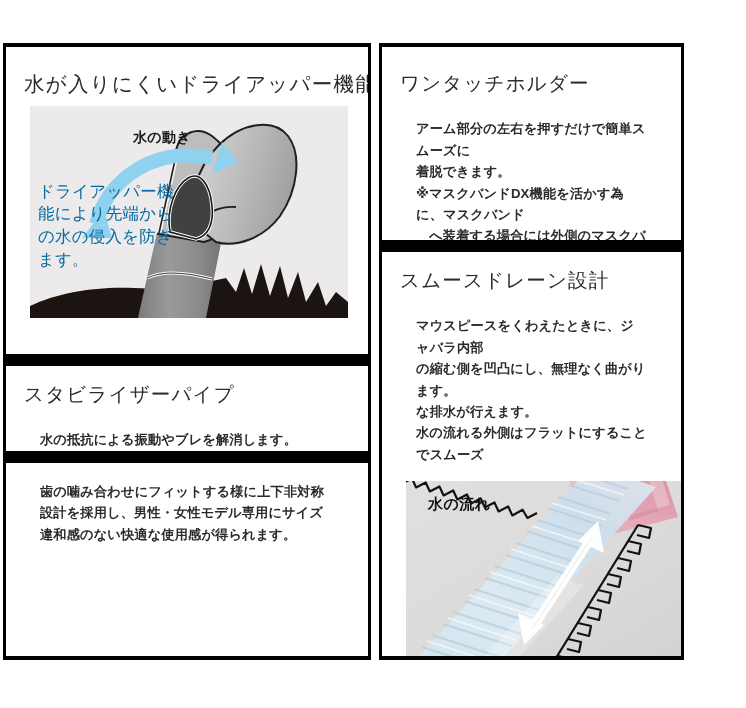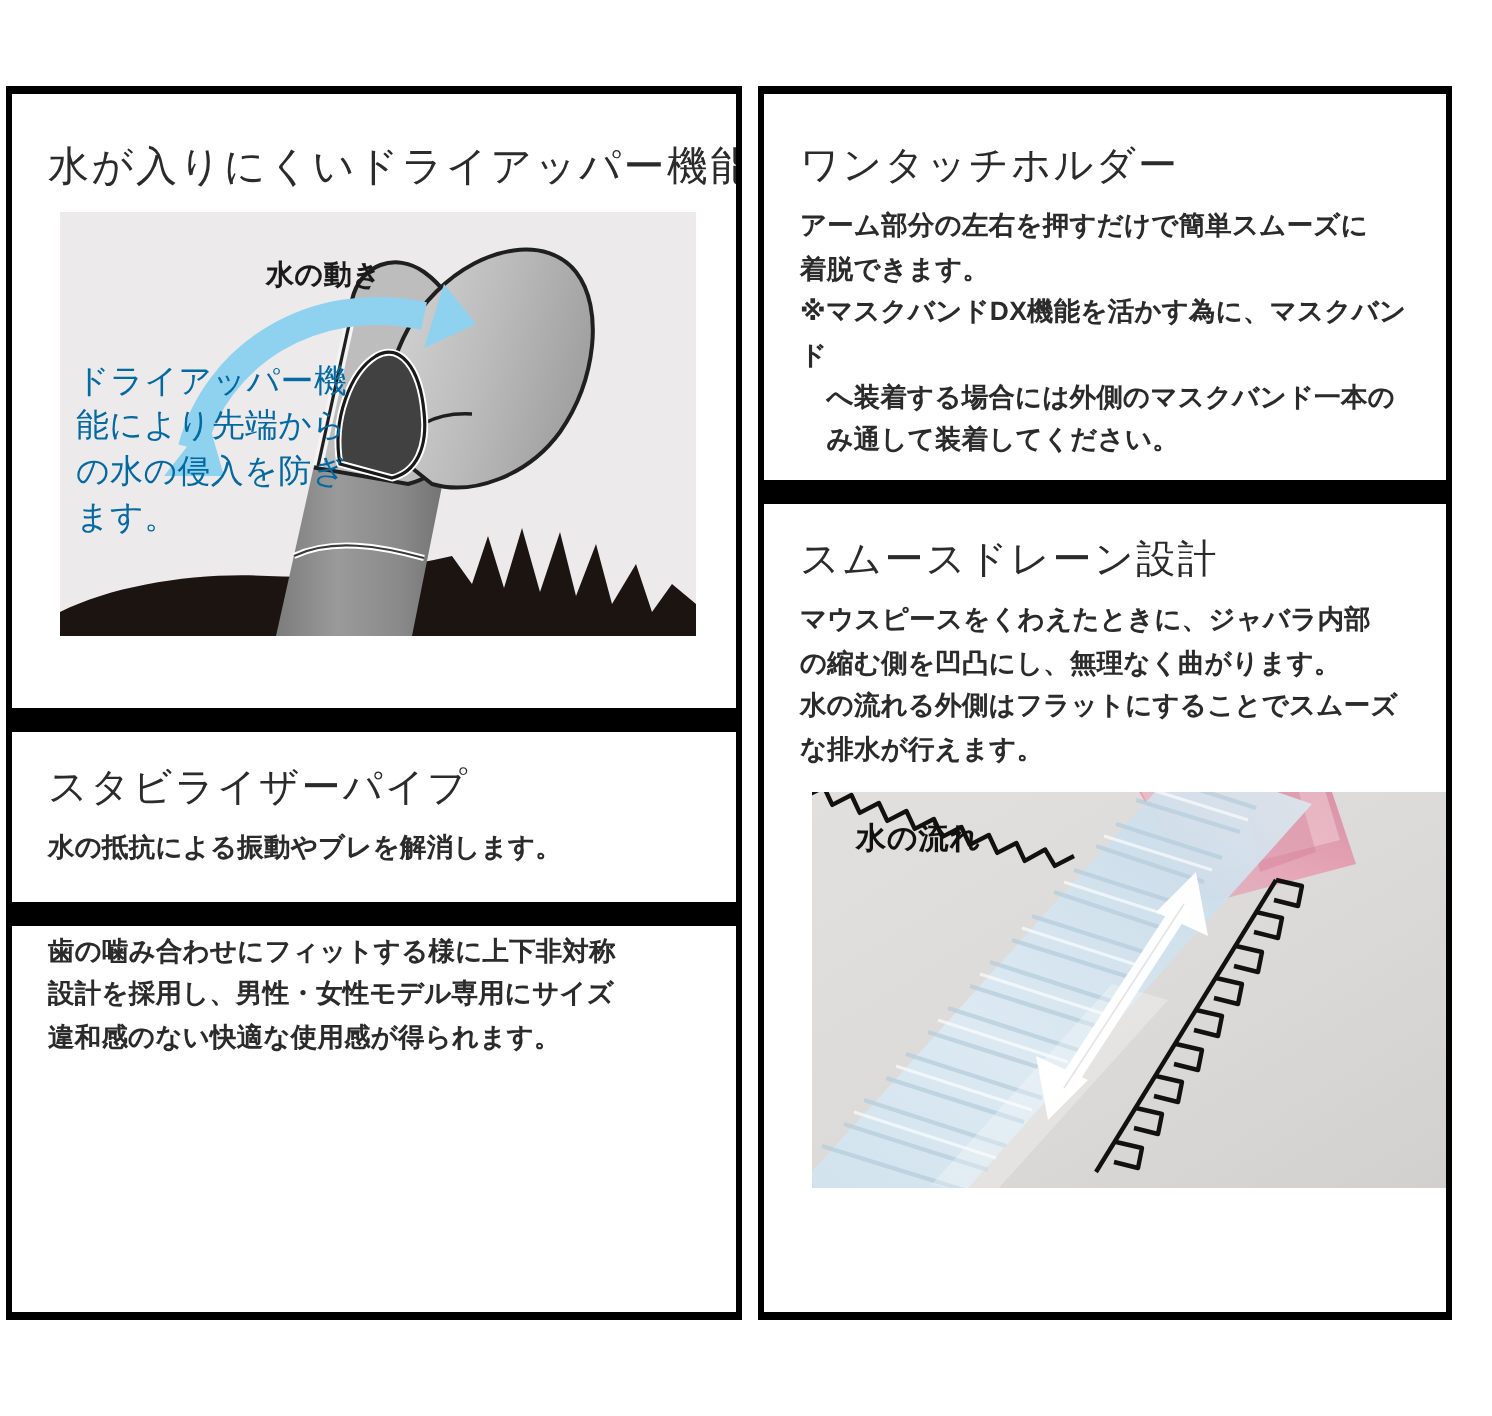--- a/index.html
+++ b/index.html
@@ -27,21 +27,21 @@
     gap: 0px;
   }
 
   .column {
     display: flex;
     flex-direction: column;
     box-sizing: border-box;
   }
   .col-left  { width: 368px; }
   .col-gap   { width: 8px; background: #ffffff; }
-  .col-right { width: 347px; }
+  .col-right { width: 305px; }
 
   .panel {
     position: relative;
     box-sizing: border-box;
     background: #ffffff;
     border: 1px solid #000000;
     border-width: 4px 3px 4px 3px;
     border-color: #000 #000 #000 #000;
     overflow: hidden;
   }
@@ -73,21 +73,21 @@
     white-space: nowrap;
   }
   .heading.small {
     font-size: 19.5px;
   }
   .body-text {
     font-size: 13.2px;
     line-height: 1.62;
     letter-spacing: 0.012em;
     color: #2b2b2b;
-    margin: 0;
+    margin: 16px;
     font-weight: 600;
   }
   .body-text.tight { line-height: 1.58; }
   .note-line {
     font-size: 13.2px;
     line-height: 1.62;
     color: #2b2b2b;
     font-weight: 600;
     display: block;
   }
@@ -265,22 +265,22 @@
         </p>
       </div>
     </section>
 
     <section class="panel" id="r2">
       <div class="panel-inner">
         <h2 class="heading small">スムースドレーン設計</h2>
         <p class="body-text">
           <span class="note-line">マウスピースをくわえたときに、ジャバラ内部</span>
           <span class="note-line">の縮む側を凹凸にし、無理なく曲がります。</span>
+          <span class="note-line">な排水が行えます。</span>
           <span class="note-line">水の流れる外側はフラットにすることでスムーズ</span>
-          <span class="note-line">な排水が行えます。</span>
         </p>
 
         <div class="photo-box">
           <svg class="photo-svg" width="322" height="198" viewBox="0 0 322 198">
             <defs>
               <linearGradient id="bgGrad" x1="0" y1="0" x2="1" y2="1">
                 <stop offset="0%" stop-color="#e2e0de"></stop>
                 <stop offset="55%" stop-color="#dcdad8"></stop>
                 <stop offset="100%" stop-color="#d2d0ce"></stop>
               </linearGradient>

